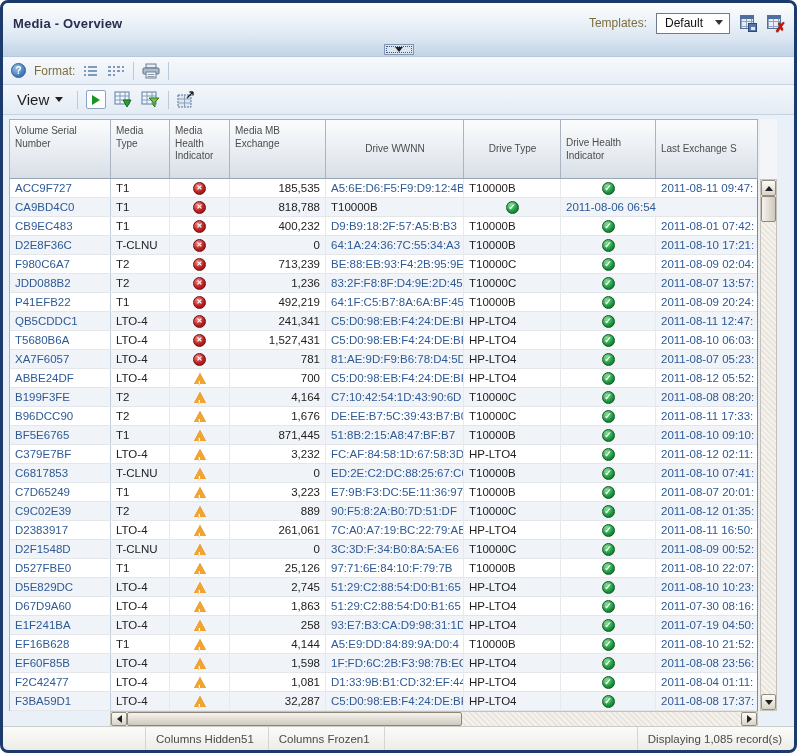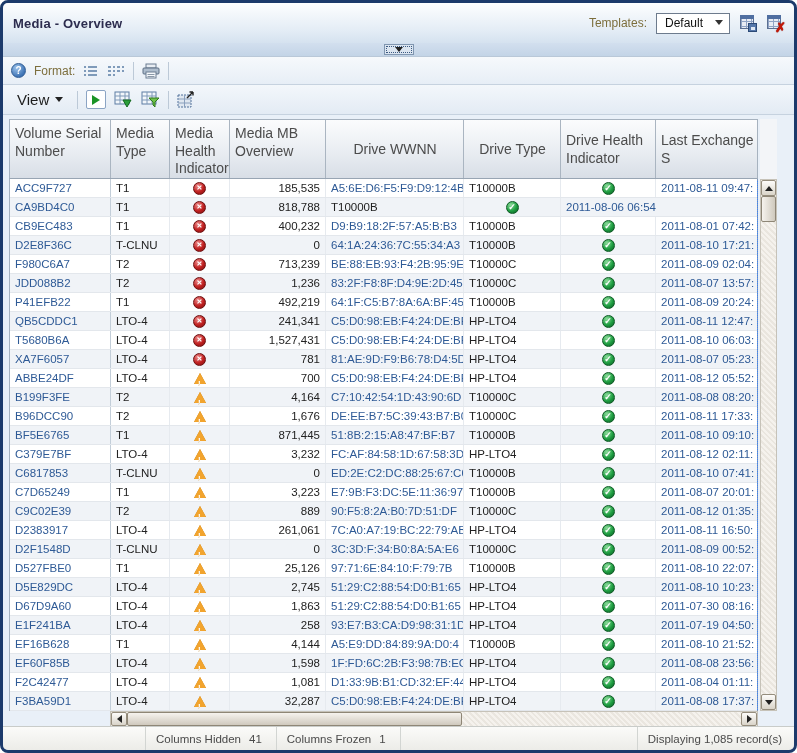--- a/index.html
+++ b/index.html
@@ -56,21 +56,21 @@
   .boxed-icon { width:20px; height:19px; border:1px solid #8ba4c4; background:#fff; border-radius:2px;
     display:flex; align-items:center; justify-content:center; }
   .play-tri { width:0; height:0; border-top:5px solid transparent; border-bottom:5px solid transparent; border-left:8px solid #1a9426; }
   
   :root { --c1:101px; --c2:59px; --c3:60px; --c4:96px; --c5:138px; --c6:97px; --c7:95px; --c8:103px; }
   .table-zone { flex:1 1 auto; padding:4px 5px 0 6px; background:#e9f0f8; display:flex; overflow:hidden; }
   .table-main { width:749px; display:flex; flex-direction:column; }
   .grid { display:grid; grid-template-columns:var(--c1) var(--c2) var(--c3) var(--c4) var(--c5) var(--c6) var(--c7) var(--c8); }
   .thead { height:60px; flex:0 0 60px; background:linear-gradient(#fbfcfd,#e9edf2 55%,#d8dee6);
     border:1px solid #a6b2bf; border-bottom:1px solid #98a5b3; }
-  .th { border-right:1px solid #aab5c1; padding:5px 4px 4px 5px; font-size:14px; color:#4c4c4c;
+  .th { border-right:1px solid #aab5c1; padding:5px 4px 4px 5px; font-size:10px; color:#4c4c4c;
     display:flex; align-items:flex-start; line-height:1.25; overflow:hidden; }
   .th.center { align-items:center; justify-content:center; text-align:center; }
   .th.vcenter { align-items:center; }
   .th:last-child { border-right:none; }
   .tbody { height:532px; flex:0 0 532px; background:#3b82f6; border-left:1px solid #a6b2bf; border-right:1px dotted #7e95b5; overflow:hidden; }
   .tr { height:19px; border-bottom:1px solid #e3e7ec; background:#fff; }
   .tr.alt { background:#f0f3f7; }
   .td { font-size:11.5px; line-height:18px; padding:0 3px 0 5px; white-space:nowrap; overflow:hidden; border-right:1px solid #e6eaef; color:#222; }
   .td:last-child { border-right:none; }
   .td.blue { color:#2e5a96; }
@@ -104,21 +104,21 @@
   .h-thumb { width:335px; height:100%; background:linear-gradient(#f6f3ee,#cfc9bd); border:1px solid #8e8676; border-radius:2px; }
   .h-track, .v-track { flex:1; background:repeating-linear-gradient(45deg,#f5f2ed 0 2px,#eae6df 2px 4px); }
   .vscroll-col { width:17px; margin-left:2px; display:flex; flex-direction:column; }
   .vscroll-headspace { height:60px; flex:0 0 60px; background:#f3f5f8; }
   .vscroll { flex:0 0 532px; height:532px; display:flex; flex-direction:column; background:#f2efe9; border:1px solid #c6c2b8; }
   .v-thumb { height:26px; flex:0 0 26px; background:linear-gradient(90deg,#f6f3ee,#cfc9bd); border:1px solid #8e8676; border-radius:2px; }
   
   .statusbar { margin-top:auto; height:24px; flex:0 0 24px; background:linear-gradient(#fbfbf9,#ecece8);
     border-top:1px solid #c9ccc9; display:flex; align-items:center; font-size:11.5px; color:#4a4a4a; }
   .sb-spacer { width:143px; height:100%; border-right:1px solid #d2d5d2; }
-  .sb-item { padding:0 14px 0 10px; height:100%; display:flex; align-items:center; gap:8px; border-right:1px solid #d2d5d2; }
+  .sb-item { padding:0 14px 0 10px; height:100%; display:flex; align-items:center; gap:0; border-right:1px solid #d2d5d2; }
   .sb-right { margin-left:auto; border-left:1px solid #d2d5d2; border-right:none; padding-right:12px; }
   
   svg { display:block; }
 </style>
 </head>
 <body>
 
 <div class="window">
 
   <div class="titlebar">
@@ -233,21 +233,21 @@
         </svg>
     </span>
   </div>
 
   <div class="table-zone">
     <div class="table-main">
       <div class="thead grid">
         <div class="th">Volume Serial Number</div>
         <div class="th">Media Type</div>
         <div class="th">Media Health Indicator</div>
-        <div class="th">Media MB Overview</div>
+        <div class="th">Media MB Exchange</div>
         <div class="th center">Drive WWNN</div>
         <div class="th center">Drive Type</div>
         <div class="th vcenter">Drive Health Indicator</div>
         <div class="th vcenter">Last Exchange S</div>
       </div>
       <div class="tbody" id="tbody">
   <div class="tr grid">
     <div class="td blue c-serial">ACC9F727</div>
     <div class="td">T1</div>
     <div class="td iconcell">
@@ -689,21 +689,21 @@
             <span class="arr-dn"></span>
           </span>
       </div>
     </div>
   </div>
 
   <div class="statusbar">
     <span class="sb-spacer"></span>
     <span class="sb-item">
       <span>Columns Hidden</span>
-      <span>41</span>
+      <span>51</span>
     </span>
     <span class="sb-item">
       <span>Columns Frozen</span>
       <span>1</span>
     </span>
     <span class="sb-item sb-right">
       <span>Displaying 1,085 record(s)</span>
     </span>
   </div>
 

